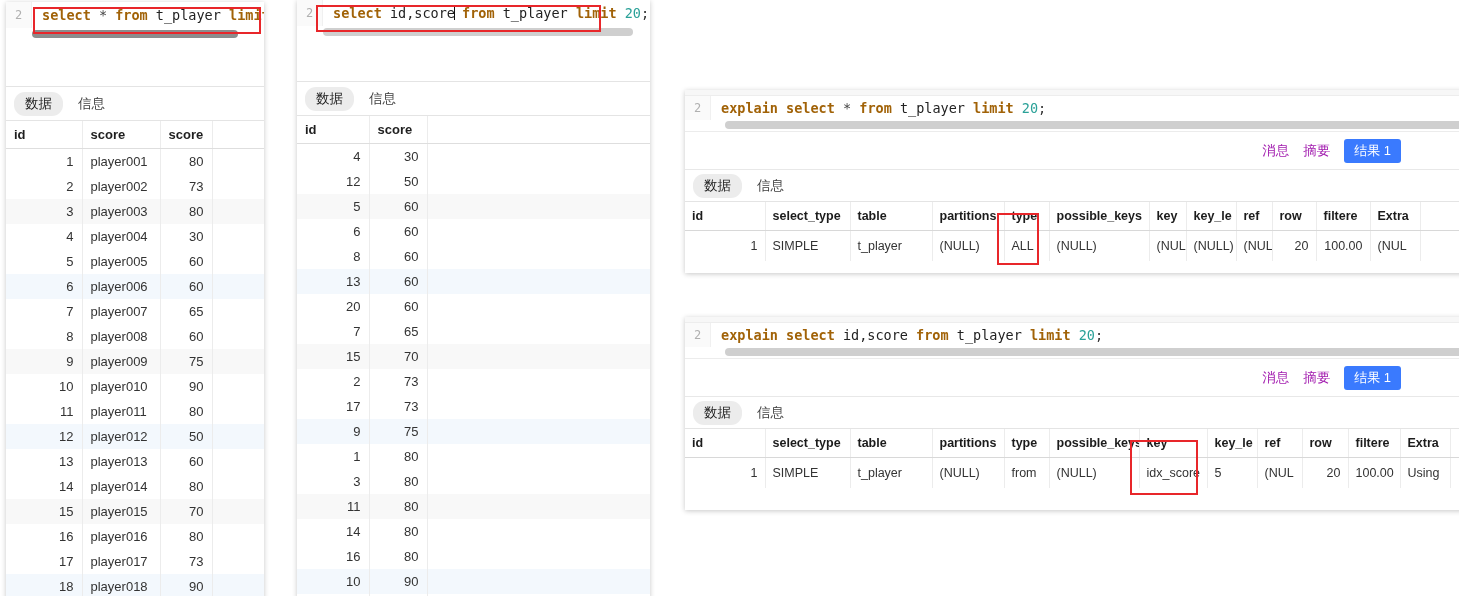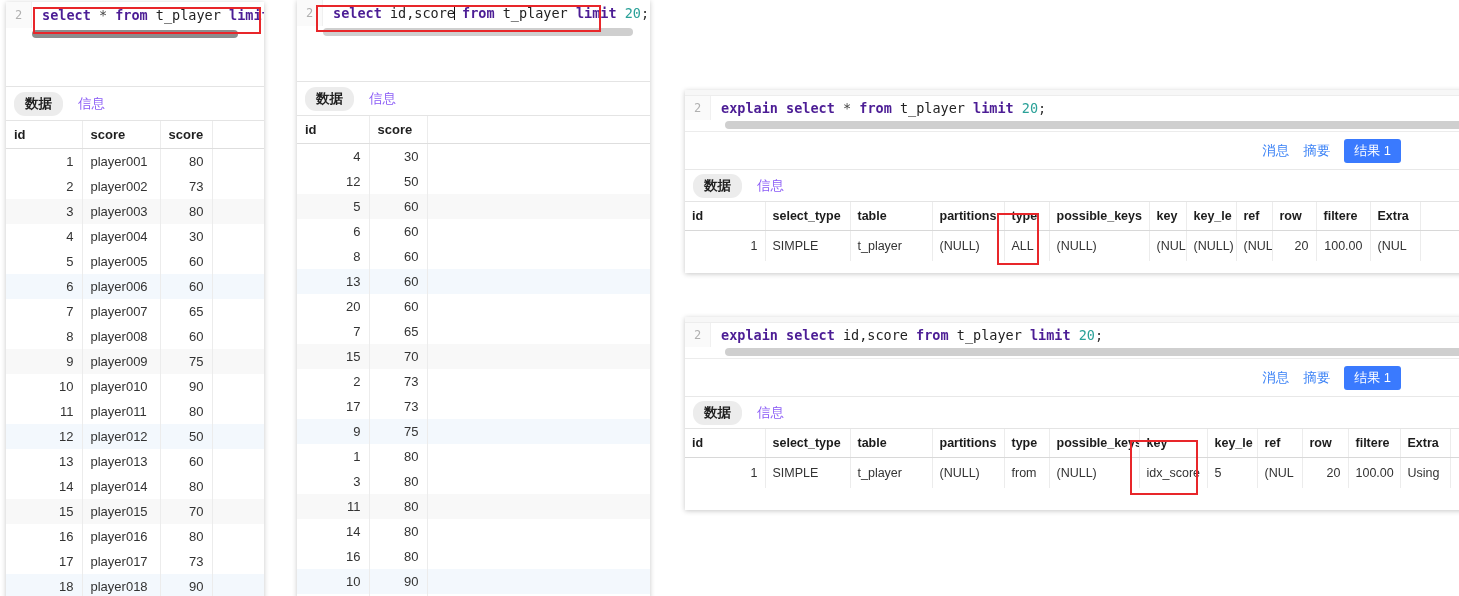--- a/index.html
+++ b/index.html
@@ -46,21 +46,21 @@
   .code {
     flex: 1;
     font-family: "DejaVu Sans Mono", monospace;
     font-size: 13.5px;
     line-height: 26px;
     white-space: pre;
     padding-left: 10px;
     color: #222;
     position: relative;
   }
-  .kw { color: #4c1d95; font-weight: bold; text-align: center; }
+  .kw { color: #a16207; font-weight: bold; text-align: center; }
   .num { color: #2aa198; }
   .op  { color: #444; }
   .punc{ color: #333; }
   .caret {
     display:inline-block;
     width:1px; height:15px;
     background:#111;
     vertical-align:-2px;
     margin:0 -1px;
   }
@@ -95,29 +95,29 @@
     display: flex;
     align-items: center;
     height: 34px;
     padding-left: 8px;
     gap: 4px;
     background: #fff;
     border-bottom: 1px solid #e4e4e4;
   }
   .tab {
     font-size: 13.5px;
-    color: #8b5cf6;
+    color: #404040;
     padding: 3px 11px;
     border-radius: 11px;
     line-height: 18px;
   }
   .tab.active {
     background: #ececec;
     color: #1f1f1f;
-    font-weight: bold;
+    font-weight: normal;
   }
 
   
   .grid { width: 100%; border-collapse: collapse; table-layout: fixed; }
   .grid th {
     font-size: 13px;
     font-weight: bold;
     color: #1f1f1f;
     text-align: left;
     padding: 6px 8px;
@@ -147,21 +147,21 @@
   .ex-resulttabs {
     height: 38px;
     display: flex;
     align-items: center;
     justify-content: flex-end;
     gap: 14px;
     padding-right: 74px;
     background: #fff;
     border-bottom: 1px solid #e8e8e8;
   }
-  .rtab { font-size: 13.5px; color: #3b82f6; }
+  .rtab { font-size: 13.5px; color: #a21caf; }
   .rtab.pill {
     background: #3a7afe;
     color: #fff;
     border-radius: 3px;
     padding: 3px 10px;
     font-size: 13px;
   }
   .ex-grid { width: 100%; border-collapse: collapse; table-layout: fixed; }
   .ex-grid th {
     font-size: 12.5px; font-weight: bold; color:#1c1c1c;

